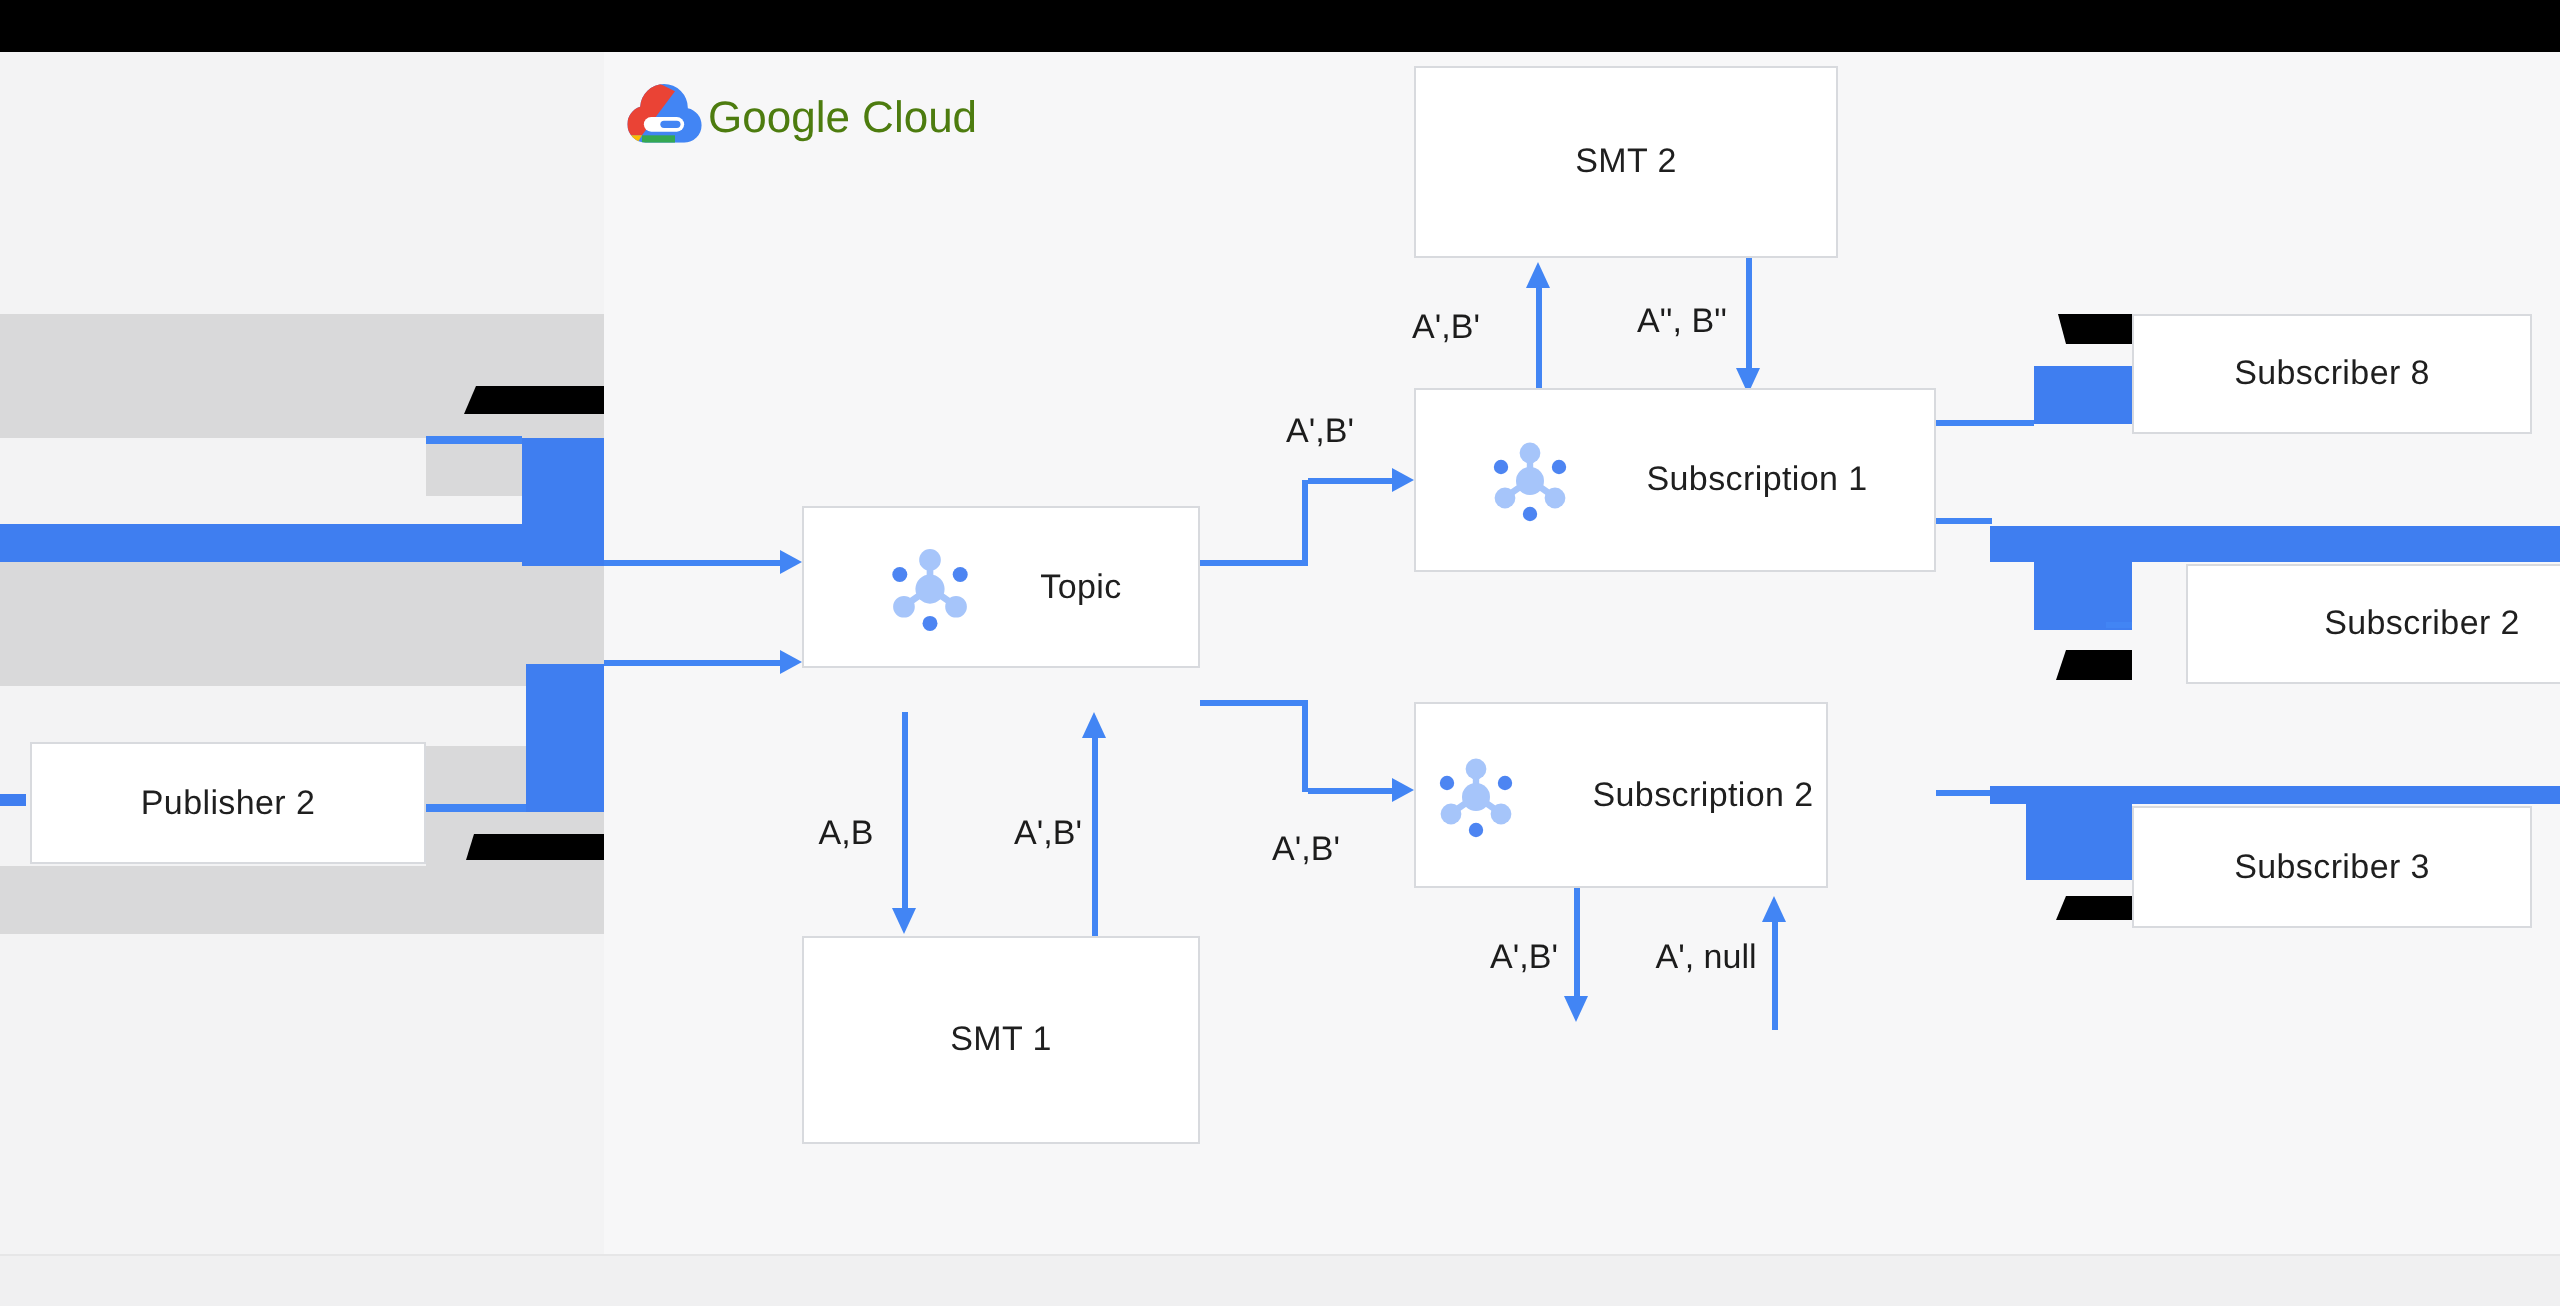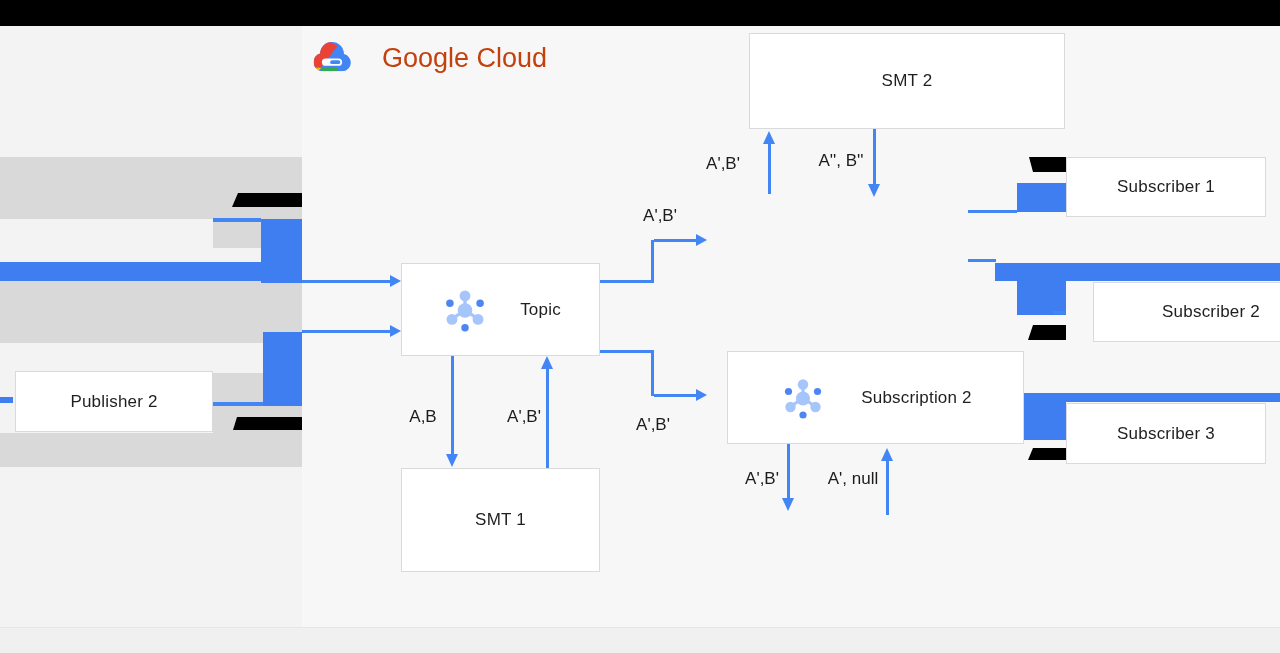--- a/index.html
+++ b/index.html
@@ -22,21 +22,21 @@
   .node .pubsub-icon{flex:0 0 auto;margin-right:30px;}
   .line{background:#4285f4;}
   .ah{width:0;height:0;}
   .ah-right{border-top:6px solid transparent;border-bottom:6px solid transparent;border-left:11px solid #4285f4;}
   .ah-up{border-left:6px solid transparent;border-right:6px solid transparent;border-bottom:13px solid #4285f4;}
   .ah-down{border-left:6px solid transparent;border-right:6px solid transparent;border-top:13px solid #4285f4;}
   .edge-label{
     font-size:17px;color:#1c1c1c;white-space:nowrap;transform:translateX(-50%);
   }
   .logo{left:310px;top:40px;display:flex;align-items:center;}
-  .logo-text{font-size:27px;color:#c2410c;margin-left:28px;letter-spacing:0px;}
+  .logo-text{font-size:22px;color:#4d7c0f;margin-left:0;letter-spacing:0px;}
 </style>
 </head>
 <body>
 
 <svg width="0" height="0" style="position:absolute">
   <defs>
     <g id="pubsub-glyph">
       <line x1="24" y1="24" x2="24" y2="11" stroke="#a6c5fa" stroke-width="3.2"></line>
       <line x1="24" y1="24" x2="12.5" y2="32" stroke="#a6c5fa" stroke-width="3.2"></line>
       <line x1="24" y1="24" x2="35.5" y2="32" stroke="#a6c5fa" stroke-width="3.2"></line>
@@ -139,47 +139,55 @@
   <div class="abs blue" style="left:1013px;top:393px;width:53px;height:47px"></div>
 
   <div class="abs kbar" style="left:1029px;top:157px;width:37px;height:15px;clip-path:polygon(0 0,100% 0,100% 100%,4px 100%)"></div>
   <div class="abs kbar" style="left:1028px;top:325px;width:38px;height:15px;clip-path:polygon(5px 0,100% 0,100% 100%,0 100%)"></div>
   <div class="abs kbar" style="left:1028px;top:448px;width:39px;height:12px;clip-path:polygon(5px 0,100% 0,100% 100%,0 100%)"></div>
 
   <div class="abs node" style="left:15px;top:371px;width:198px;height:61px">
     <span>Publisher 2</span>
   </div>
 
-  <div class="abs node" style="left:401px;top:263px;width:199px;height:93px">
+  <div class="abs node" style="left:401px;top:253px;width:199px;height:81px">
     <span class="pubsub-icon" style="width:50px;height:50px">
       <svg width="50" height="50" viewBox="0 0 48 48">
           <use href="#pubsub-glyph"></use>
         </svg>
     </span>
     <span>Topic</span>
   </div>
 
   <div class="abs node" style="left:401px;top:468px;width:199px;height:104px">
     <span>SMT 1</span>
   </div>
-  <div class="abs node" style="left:749px;top:33px;width:316px;height:96px">
+  <div class="abs node" style="left:707px;top:33px;width:212px;height:96px">
     <span>SMT 2</span>
   </div>
 
-  <div class="abs node" style="left:727px;top:351px;width:297px;height:93px">
+  <div class="abs node" style="left:707px;top:194px;width:261px;height:92px">
     <span class="pubsub-icon" style="width:48px;height:48px;margin-right:34px">
       <svg width="48" height="48" viewBox="0 0 48 48">
           <use href="#pubsub-glyph"></use>
         </svg>
     </span>
+    <span>Subscription 1</span>
+  </div>
+  <div class="abs node" style="left:707px;top:351px;width:207px;height:93px">
+    <span class="pubsub-icon" style="width:48px;height:48px;margin-right:34px">
+      <svg width="48" height="48" viewBox="0 0 48 48">
+          <use href="#pubsub-glyph"></use>
+        </svg>
+    </span>
     <span>Subscription 2</span>
   </div>
 
   <div class="abs node" style="left:1066px;top:157px;width:200px;height:60px">
-    <span>Subscriber 1</span>
+    <span>Subscriber 8</span>
   </div>
   <div class="abs node" style="left:1093px;top:282px;width:236px;height:60px">
     <span>Subscriber 2</span>
   </div>
   <div class="abs node" style="left:1066px;top:403px;width:200px;height:61px">
     <span>Subscriber 3</span>
   </div>
 
   <div class="abs edge-label" style="left:423px;top:407px">A,B</div>
   <div class="abs edge-label" style="left:524px;top:407px">A',B'</div>

